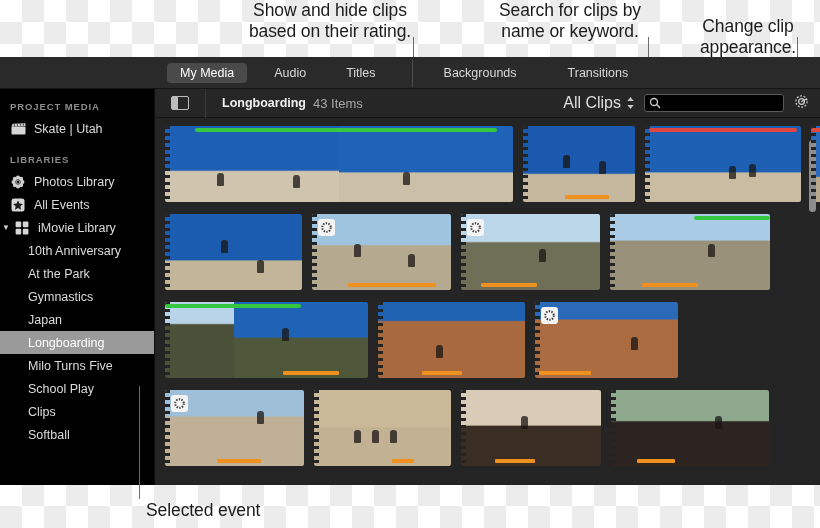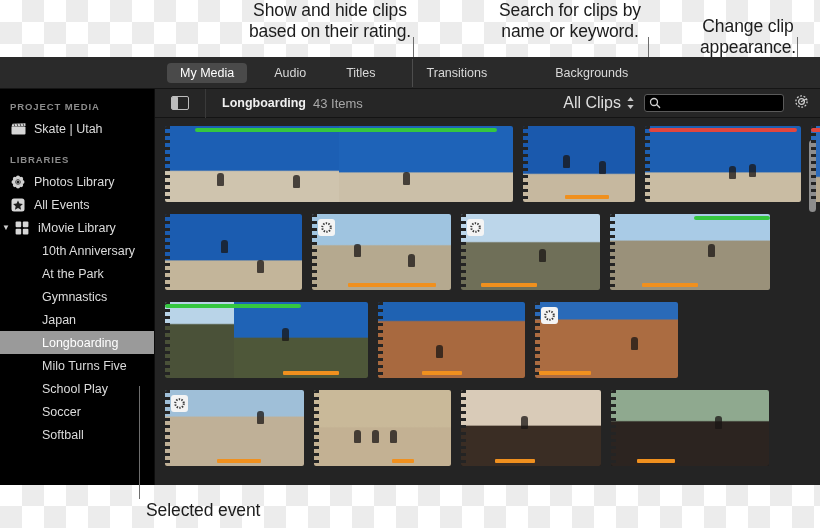--- a/index.html
+++ b/index.html
@@ -73,21 +73,21 @@
   }
   .sect-head {
     color: #8c8c8c; font-size: 9.5px; font-weight: bold;
     letter-spacing: 0.9px; padding: 12px 0 5px 10px;
   }
   .side-row {
     display: flex; align-items: center;
     height: 23px; padding-left: 10px;
     color: #dcdcdc; font-size: 12.5px;
   }
-  .side-row.indent { padding-left: 42px; }
+  .side-row.indent { padding-left: 28px; }
   .side-row.sel { background: #9a9a9a; color: #ffffff; }
   .side-ic {
     width: 16px; height: 14px; margin-right: 8px;
     display: inline-flex; align-items: center; justify-content: center;
     flex: 0 0 16px;
   }
   .side-ic svg { display: block; }
   .disclose {
     width: 10px; flex: 0 0 10px; margin-left: -8px; margin-right: 0px;
     color: #cfcfcf; font-size: 8px; line-height: 1;
@@ -207,22 +207,22 @@
 
 <div class="leader leader-v" style="left:797px; top:37px; height:62px;"></div>
 
 <div id="app">
 
   <div id="tabbar">
     <div class="tabs">
       <div class="tab active">My Media</div>
       <div class="tab">Audio</div>
       <div class="tab">Titles</div>
+      <div class="tab" style="margin-left:35px;">Backgrounds</div>
       <div class="tab" style="margin-left:18px;">Transitions</div>
-      <div class="tab" style="margin-left:35px;">Backgrounds</div>
     </div>
     <div class="tab-sep"></div>
   </div>
 
   <div id="sidebar">
 
     <div class="sect-head">PROJECT MEDIA</div>
 
     <div class="side-row">
       <span class="side-ic">
@@ -295,21 +295,21 @@
     <div class="side-row indent sel">
       <span>Longboarding</span>
       </div>
     <div class="side-row indent">
       <span>Milo Turns Five</span>
       </div>
     <div class="side-row indent">
       <span>School Play</span>
       </div>
     <div class="side-row indent">
-      <span>Soccer</span>
+      <span>Clips</span>
       </div>
     <div class="side-row indent">
       <span>Softball</span>
       </div>
   </div>
 
   <div id="bhead">
     <div class="panel-toggle"></div>
     <div class="bhead-sep"></div>
     <div id="event-name">Longboarding</div>

